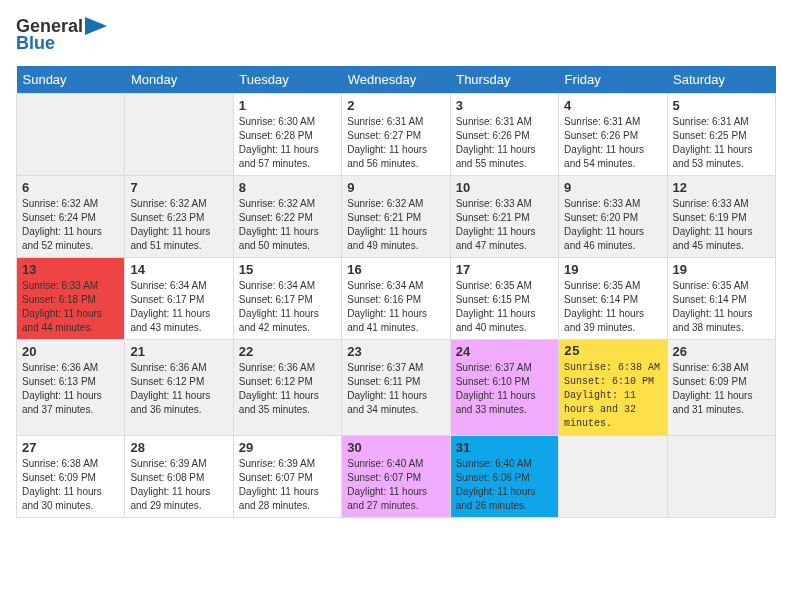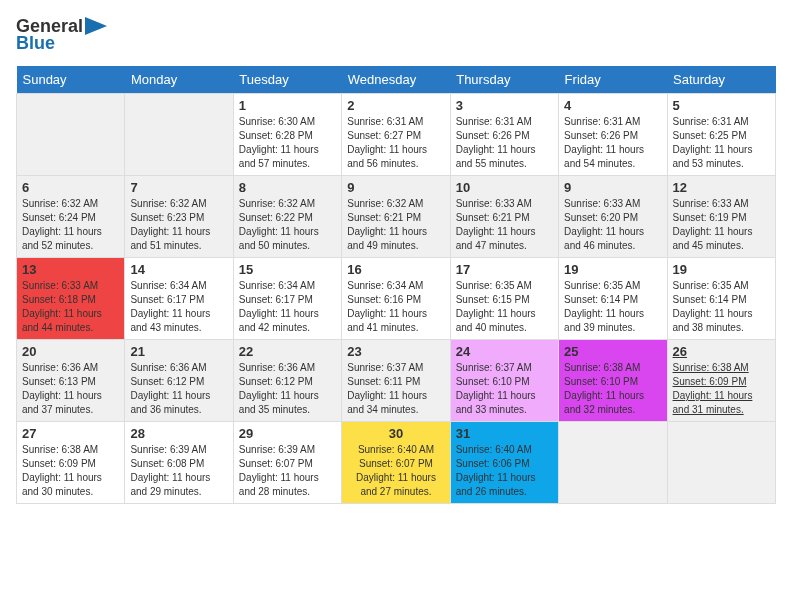--- a/index.html
+++ b/index.html
@@ -206,43 +206,43 @@
           <div class="day-info">Sunrise: 6:36 AM<br>Sunset: 6:12 PM<br>Daylight: 11 hours and 35 minutes.</div>
         </td>
         <td style="background: rgb(240, 240, 240);">
           <div class="day-num">23</div>
           <div class="day-info">Sunrise: 6:37 AM<br>Sunset: 6:11 PM<br>Daylight: 11 hours and 34 minutes.</div>
         </td>
         <td style="background: #f0abfc;">
           <div class="day-num">24</div>
           <div class="day-info">Sunrise: 6:37 AM<br>Sunset: 6:10 PM<br>Daylight: 11 hours and 33 minutes.</div>
         </td>
-        <td style="background: #d946ef;">
+        <td style="background: #fde047; font-family: Liberation Mono, monospace;">
           <div class="day-num">25</div>
           <div class="day-info">Sunrise: 6:38 AM<br>Sunset: 6:10 PM<br>Daylight: 11 hours and 32 minutes.</div>
         </td>
-        <td style="background: rgb(240, 240, 240); text-decoration: underline;">
+        <td style="background: rgb(240, 240, 240);">
           <div class="day-num">26</div>
           <div class="day-info">Sunrise: 6:38 AM<br>Sunset: 6:09 PM<br>Daylight: 11 hours and 31 minutes.</div>
         </td>
       </tr>
       <tr>
         <td style="background: rgb(255, 255, 255);">
           <div class="day-num">27</div>
           <div class="day-info">Sunrise: 6:38 AM<br>Sunset: 6:09 PM<br>Daylight: 11 hours and 30 minutes.</div>
         </td>
         <td style="background: rgb(255, 255, 255);">
           <div class="day-num">28</div>
           <div class="day-info">Sunrise: 6:39 AM<br>Sunset: 6:08 PM<br>Daylight: 11 hours and 29 minutes.</div>
         </td>
         <td style="background: rgb(255, 255, 255);">
           <div class="day-num">29</div>
           <div class="day-info">Sunrise: 6:39 AM<br>Sunset: 6:07 PM<br>Daylight: 11 hours and 28 minutes.</div>
         </td>
-        <td style="background: #fde047; text-align: center;">
+        <td style="background: #f0abfc;">
           <div class="day-num">30</div>
           <div class="day-info">Sunrise: 6:40 AM<br>Sunset: 6:07 PM<br>Daylight: 11 hours and 27 minutes.</div>
         </td>
         <td style="background: #0ea5e9;">
           <div class="day-num">31</div>
           <div class="day-info">Sunrise: 6:40 AM<br>Sunset: 6:06 PM<br>Daylight: 11 hours and 26 minutes.</div>
         </td>
         <td class="empty-cell"></td>
         <td class="empty-cell"></td>
       </tr>

